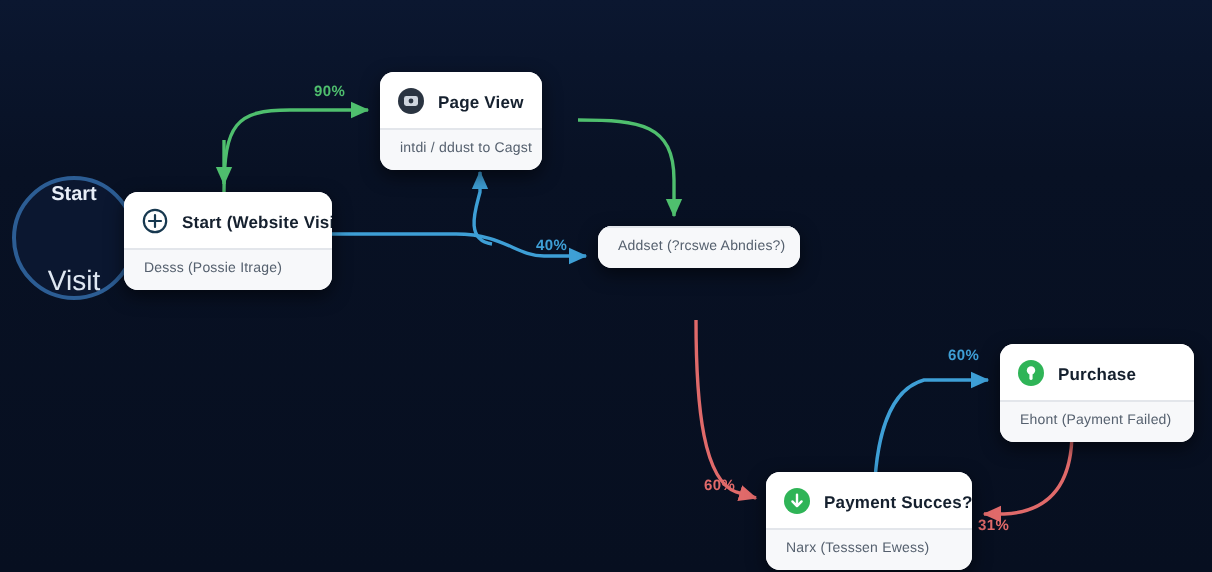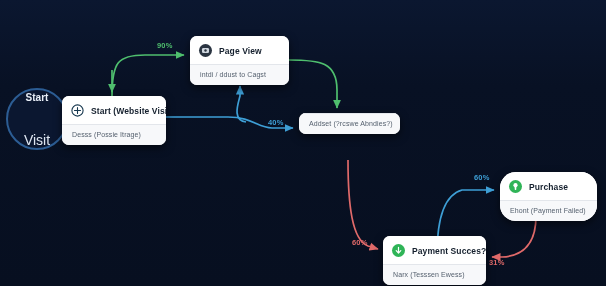--- a/index.html
+++ b/index.html
@@ -137,21 +137,21 @@
         <svg width="13" height="13" viewBox="0 0 13 13">
           <circle cx="6.5" cy="6.5" r="5.6" fill="none" stroke="#17384f" stroke-width="1.1"></circle>
           <path d="M6.5,3.5 L6.5,9.5 M3.5,6.5 L9.5,6.5" stroke="#17384f" stroke-width="1.1" stroke-linecap="round"></path>
         </svg>
       </span>
       <span class="title">Start (Website Visit)</span>
     </div>
     <div class="sub">Desss (Possie Itrage)</div>
   </div>
 
-  <div class="node" style="left:190px;top:36px;width:99px;">
+  <div class="node" style="left:190px;top:36px;width:81px;">
     <div class="head">
       <span class="ico" style="background:#2a3441;">
         <svg width="13" height="13" viewBox="0 0 13 13">
           <rect x="3" y="4" width="7" height="5" rx="1.2" fill="#cfd6de"></rect>
           <circle cx="6.5" cy="6.5" r="1.2" fill="#2a3441"></circle>
         </svg>
       </span>
       <span class="title">Page View</span>
     </div>
     <div class="sub">intdi / ddust to Cagst</div>
@@ -166,21 +166,21 @@
       <span class="ico" style="background:#2fb457;">
         <svg width="13" height="13" viewBox="0 0 13 13">
           <path d="M6.5,3.3 L6.5,9 M4.2,6.7 L6.5,9.1 L8.8,6.7" stroke="#ffffff" stroke-width="1.2" fill="none" stroke-linecap="round" stroke-linejoin="round"></path>
         </svg>
       </span>
       <span class="title">Payment Succes?)</span>
     </div>
     <div class="sub">Narx (Tesssen Ewess)</div>
   </div>
 
-  <div class="node" style="left:500px;top:172px;width:97px;border-radius:16px;">
+  <div class="node" style="left:500px;top:172px;width:97px;">
     <div class="head">
       <span class="ico" style="background:#2fb457;">
         <svg width="13" height="13" viewBox="0 0 13 13">
           <circle cx="6.5" cy="5.2" r="2.1" fill="#ffffff"></circle>
           <rect x="5.7" y="6.6" width="1.6" height="3.4" rx=".7" fill="#ffffff"></rect>
         </svg>
       </span>
       <span class="title">Purchase</span>
     </div>
     <div class="sub">Ehont (Payment Failed)</div>

